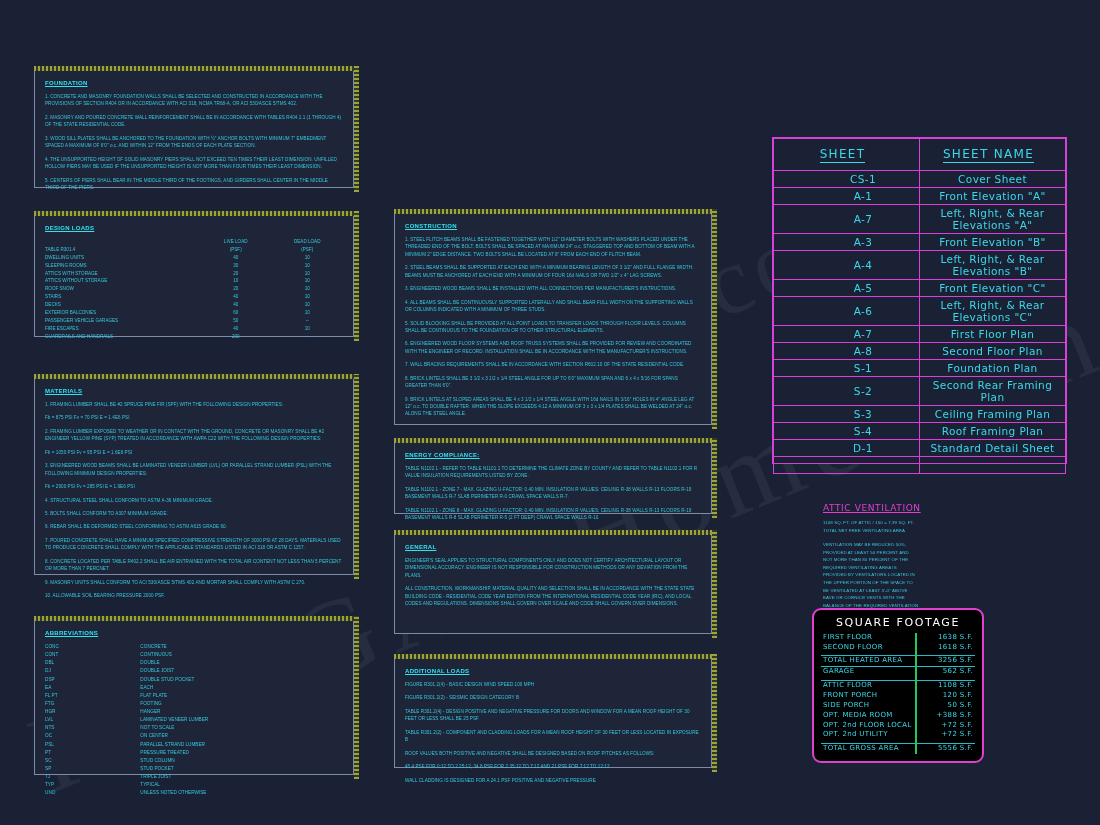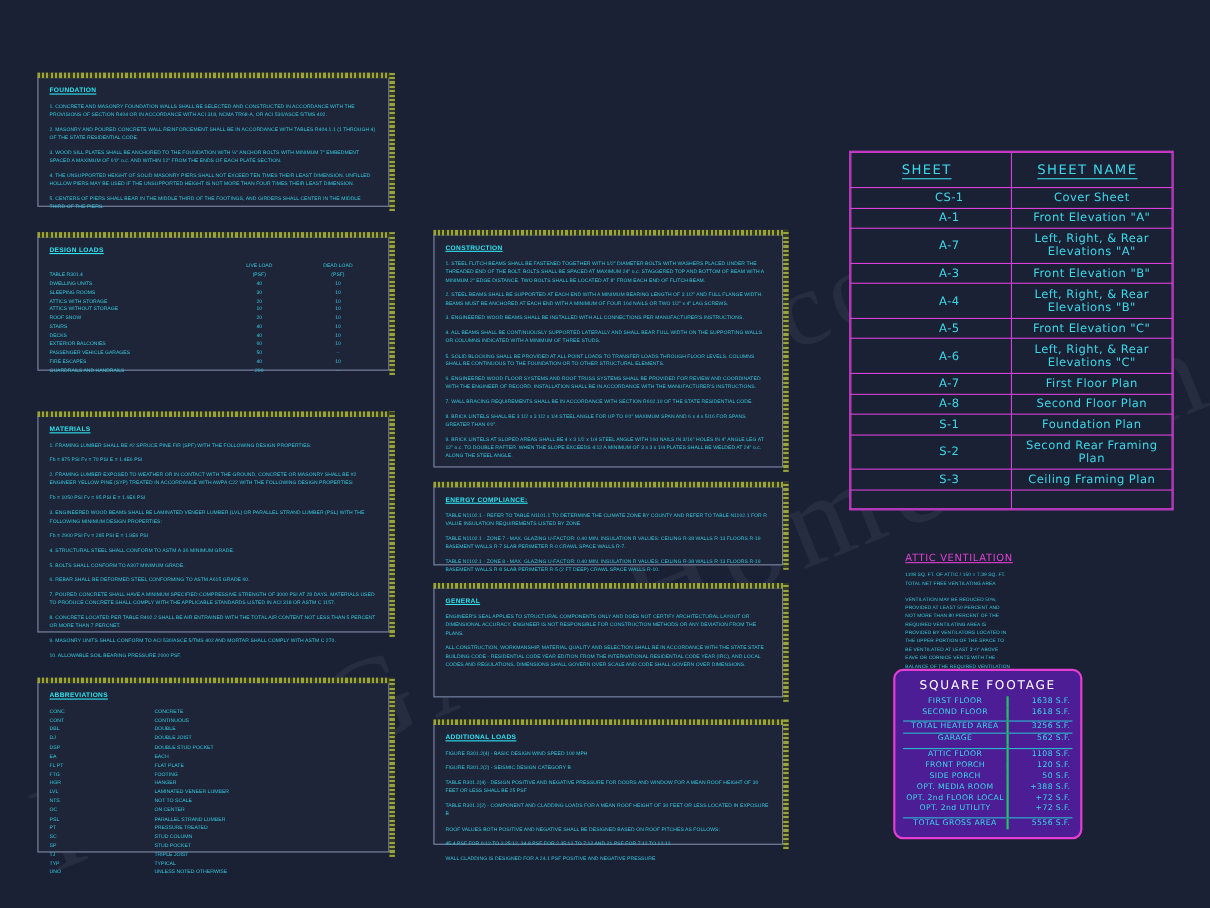--- a/index.html
+++ b/index.html
@@ -143,41 +143,40 @@
   }
   .av-gap { height: 7px; }
 
   
   #square-footage {
     position: absolute;
     left: 812px; top: 608px;
     width: 172px; height: 155px;
     border: 2px solid #e23fd2;
     border-radius: 9px;
-    background: #4c1d95;
+    background: #000000;
     padding: 5px 7px 6px 7px;
   }
   .sf-title {
     color: #ffffff;
     font-family: "DejaVu Sans", sans-serif;
     font-size: 11px;
     letter-spacing: 1.6px;
     text-align: center;
     margin: 1px 0 4px 0;
   }
   .sf-table { width: 100%; border-collapse: collapse; table-layout: fixed; }
   .sf-table td {
     color: #3bd8e8;
     font-family: "DejaVu Sans", sans-serif;
     font-size: 7px;
     letter-spacing: .35px;
     padding: 0 2px;
     line-height: 1.42;
     border: 0;
-    text-align: center;
   }
   .sf-table td.num { text-align: right; width: 38%; border-left: 2px solid #22c55e; }
   .sf-table tr.rule td { border-top: 1px solid #2ab9cc; }
   .sf-table tr.pad td { height: 3px; line-height: 3px; font-size: 0; }
 </style>
 </head>
 <body>
 
 <div id="canvas">
 
@@ -466,20 +465,28 @@
             <td>Foundation Plan</td>
           </tr>
           <tr>
             <td class="col1">S-2</td>
             <td>Second Rear Framing Plan</td>
           </tr>
           <tr>
             <td class="col1">S-3</td>
             <td>Ceiling Framing Plan</td>
           </tr>
+          <tr>
+            <td class="col1">S-4</td>
+            <td>Roof Framing Plan</td>
+          </tr>
+          <tr>
+            <td class="col1">D-1</td>
+            <td>Standard Detail Sheet</td>
+          </tr>
           <tr class="blank">
             <td class="col1"></td>
             <td></td>
           </tr>
         </tbody>
     </table>
   </div>
 
   <div id="attic-ventilation">
     <div class="av-title">ATTIC VENTILATION</div>

